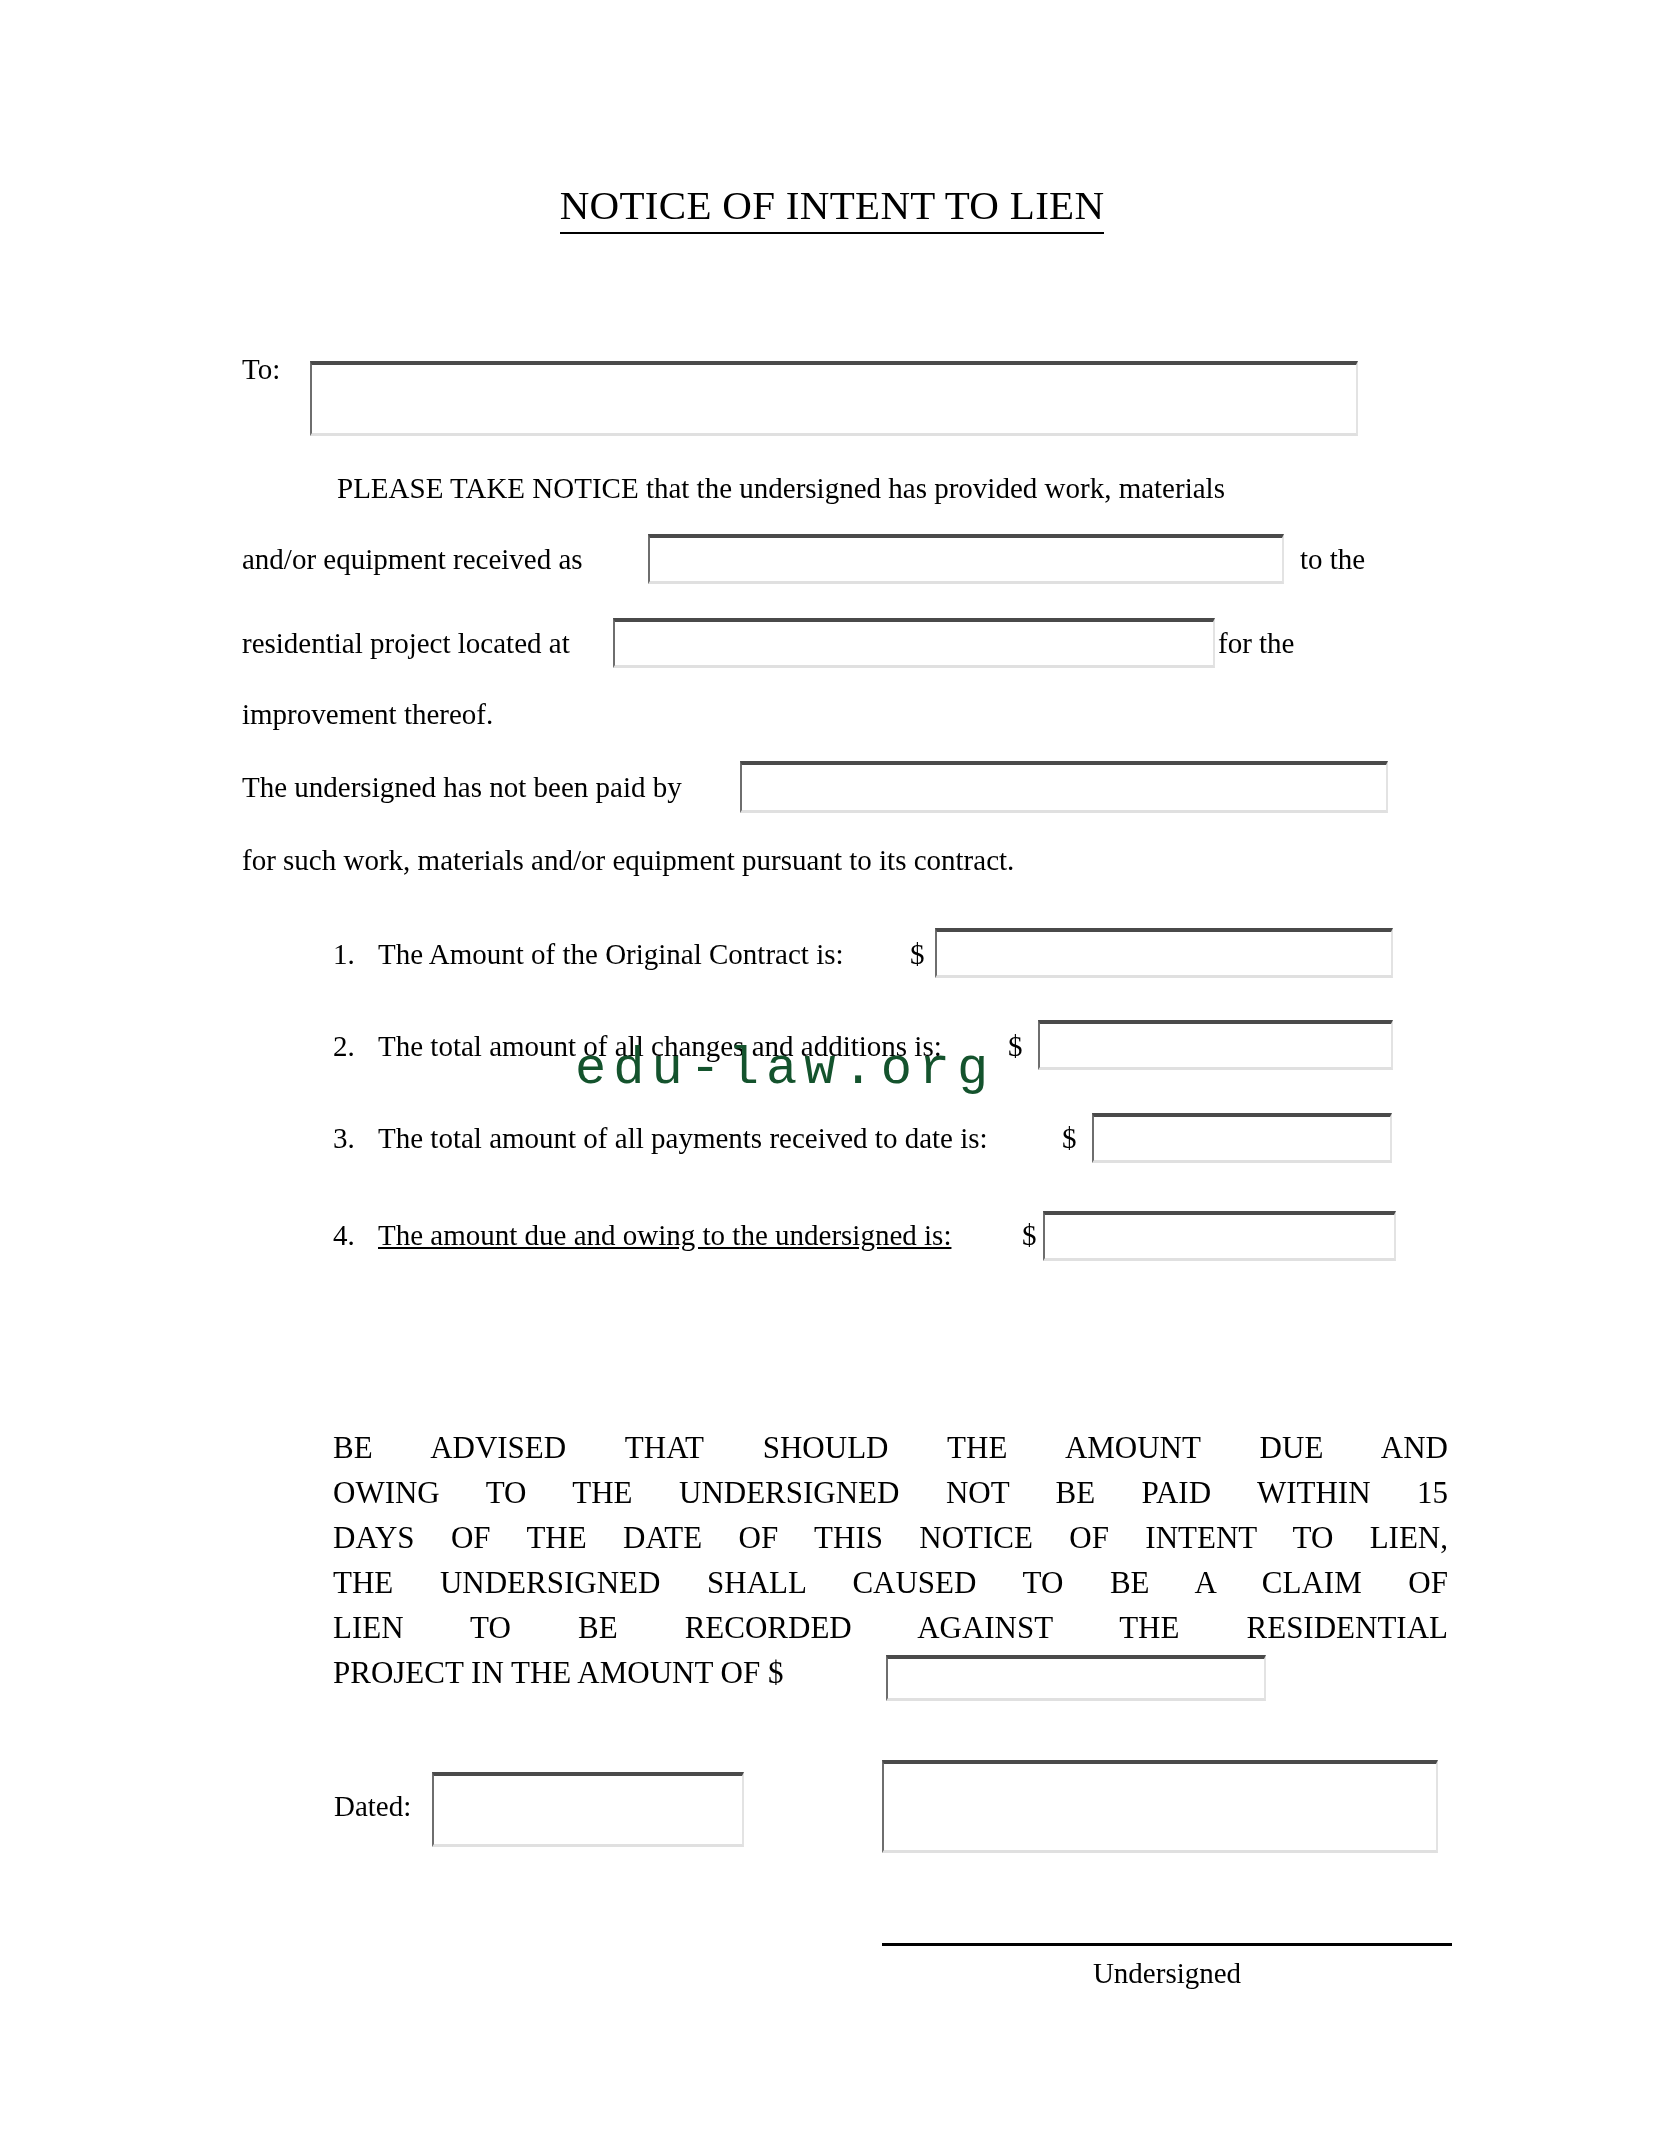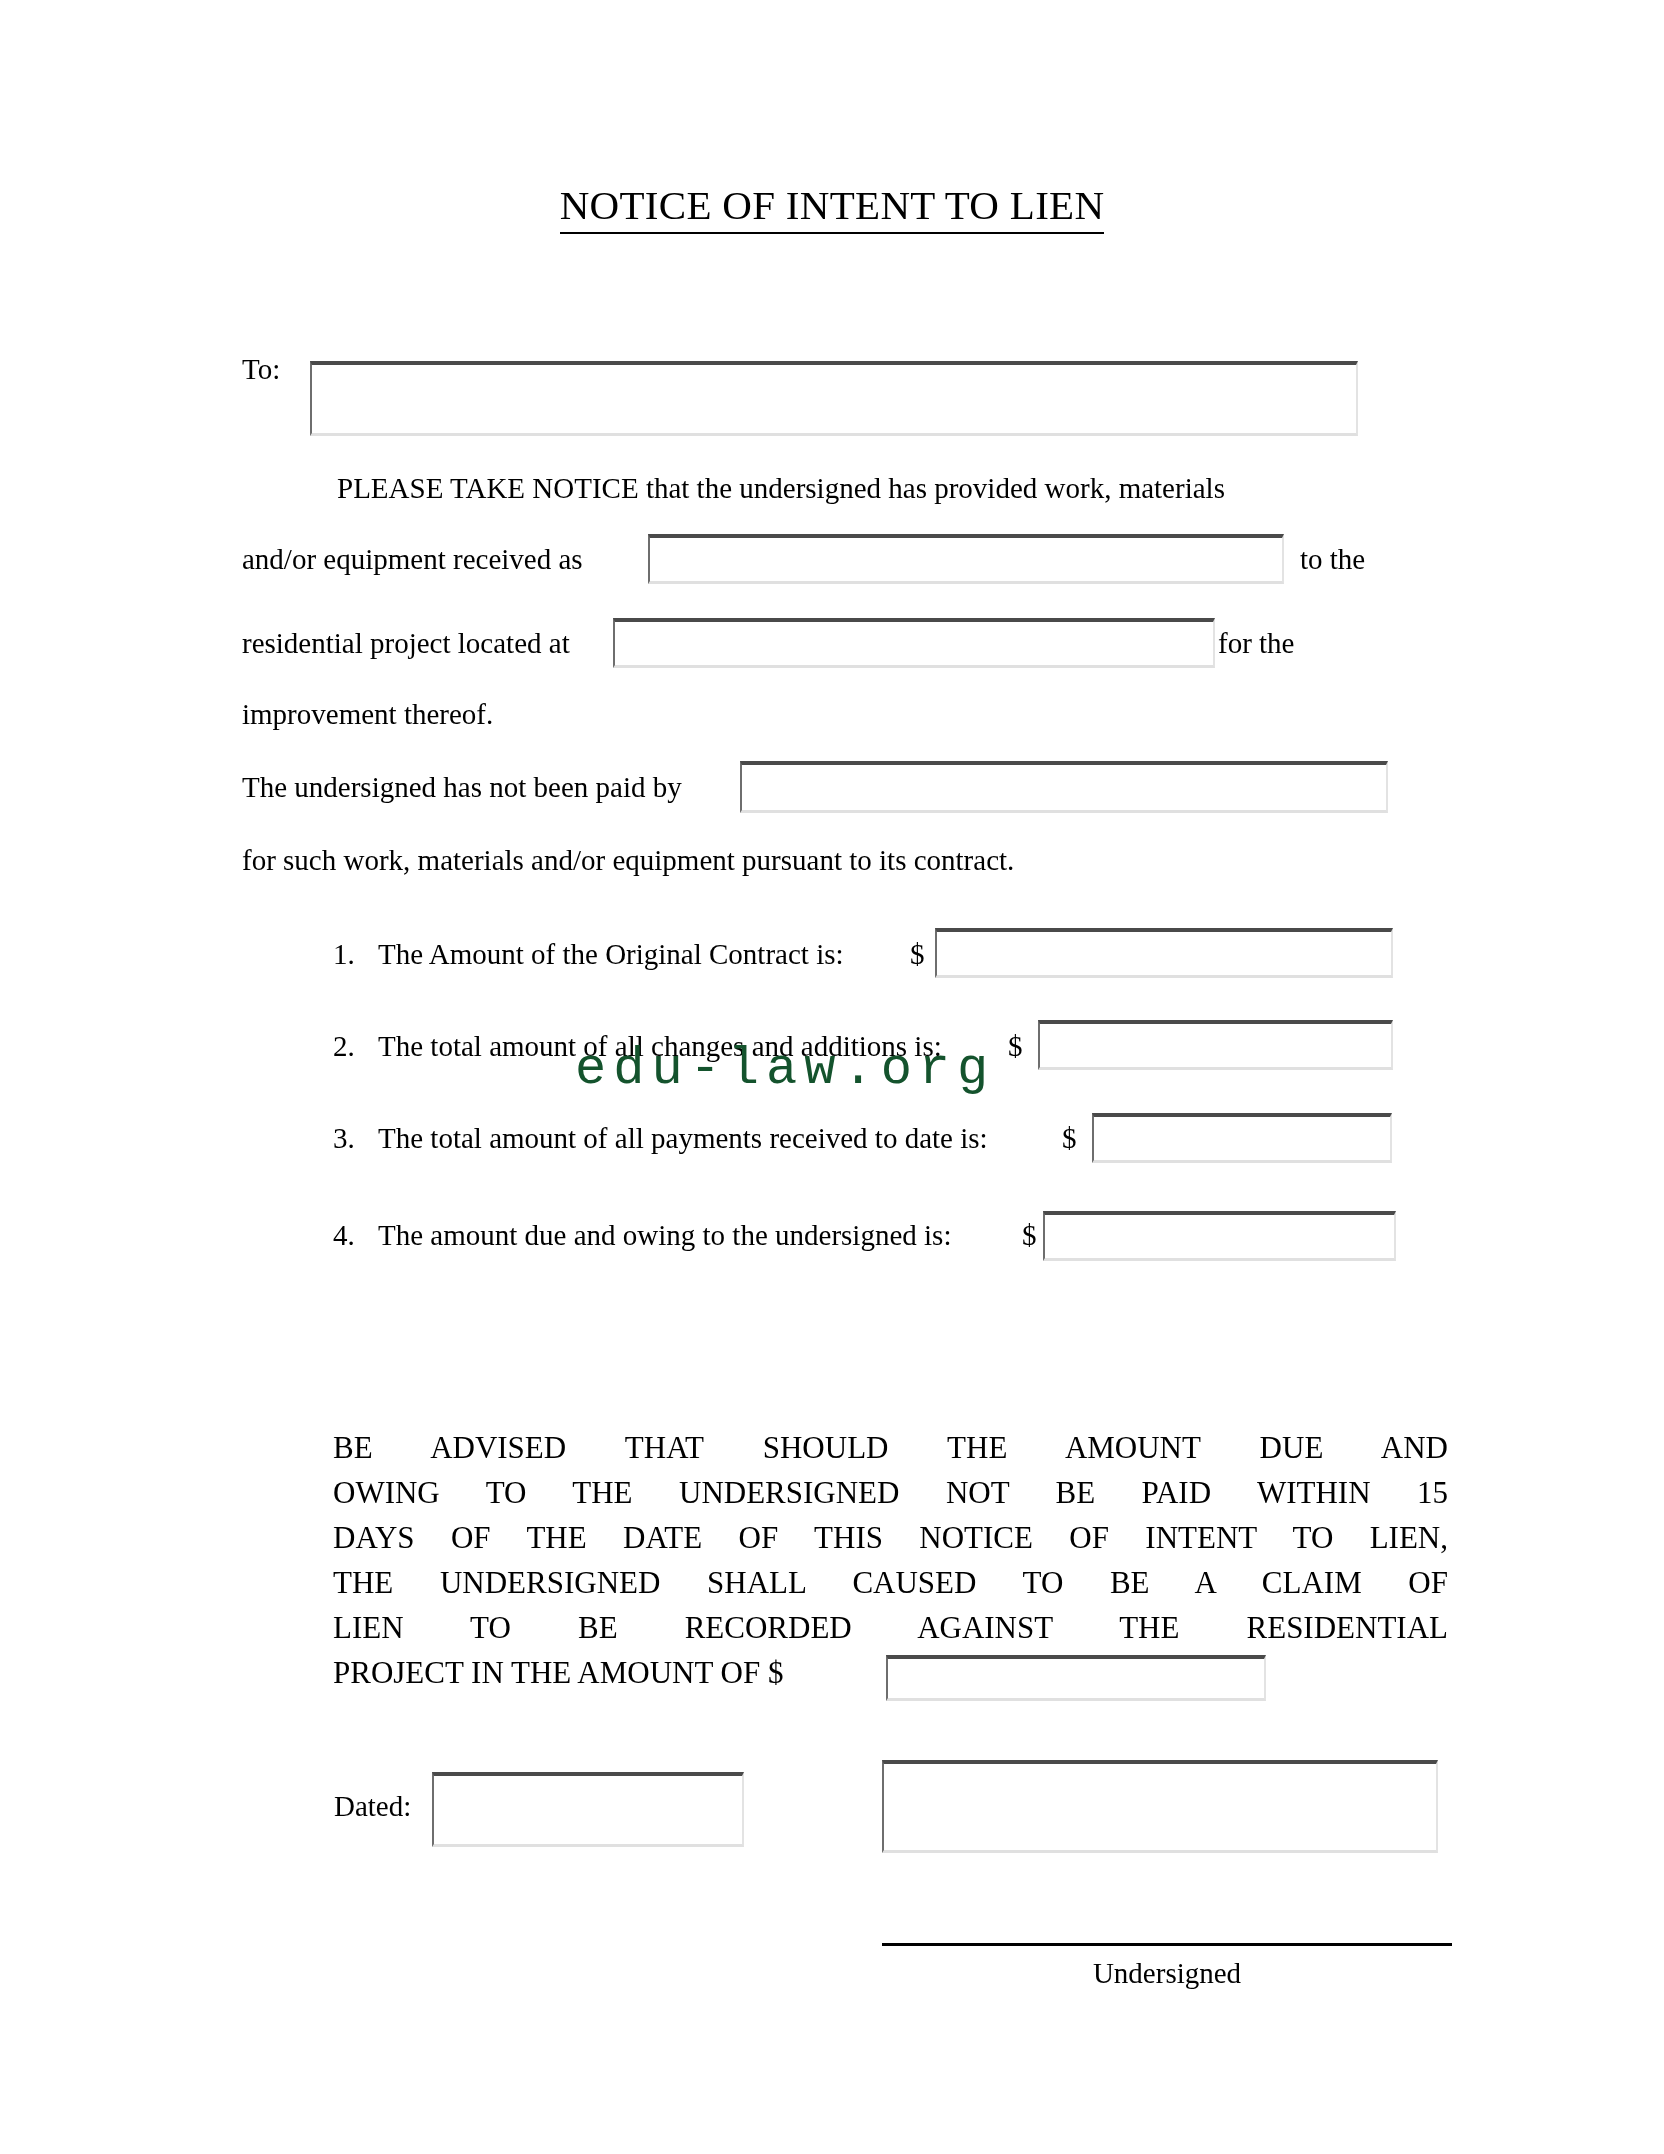--- a/index.html
+++ b/index.html
@@ -151,21 +151,21 @@
   <div class="btext" style="left:378px; top:1032px;">The total amount of all changes and additions is:</div>
   <div class="btext" style="left:1008px; top:1032px;">$</div>
   <div class="fbox" style="left:1038px; top:1020px; width:355px; height:50px;"></div>
 
   <div class="btext" style="left:333px; top:1124px;">3.</div>
   <div class="btext" style="left:378px; top:1124px;">The total amount of all payments received to date is:</div>
   <div class="btext" style="left:1062px; top:1124px;">$</div>
   <div class="fbox" style="left:1092px; top:1113px; width:300px; height:50px;"></div>
 
   <div class="btext" style="left:333px; top:1221px;">4.</div>
-  <div class="btext" style="left:378px; top:1221px;">The amount due and owing to the undersigned is:</div>
+  <div class="btext" style="left:378px; top:1221px;text-decoration:underline;">The amount due and owing to the undersigned is:</div>
   <div class="btext" style="left:1022px; top:1221px;">$</div>
   <div class="fbox" style="left:1043px; top:1211px; width:353px; height:50px;"></div>
 
   <div class="watermark">edu-law.org</div>
 
   <div class="advise">
     <span class="ln">BE ADVISED THAT SHOULD THE AMOUNT DUE AND</span>
     <span class="ln">OWING TO THE UNDERSIGNED NOT BE PAID WITHIN 15</span>
     <span class="ln">DAYS OF THE DATE OF THIS NOTICE OF INTENT TO LIEN,</span>
     <span class="ln">THE UNDERSIGNED SHALL CAUSED TO BE A CLAIM OF</span>

